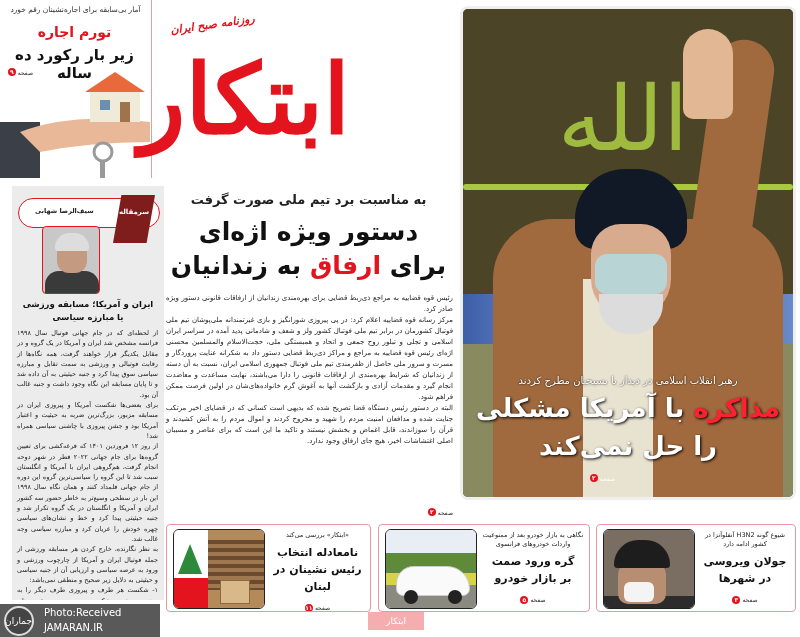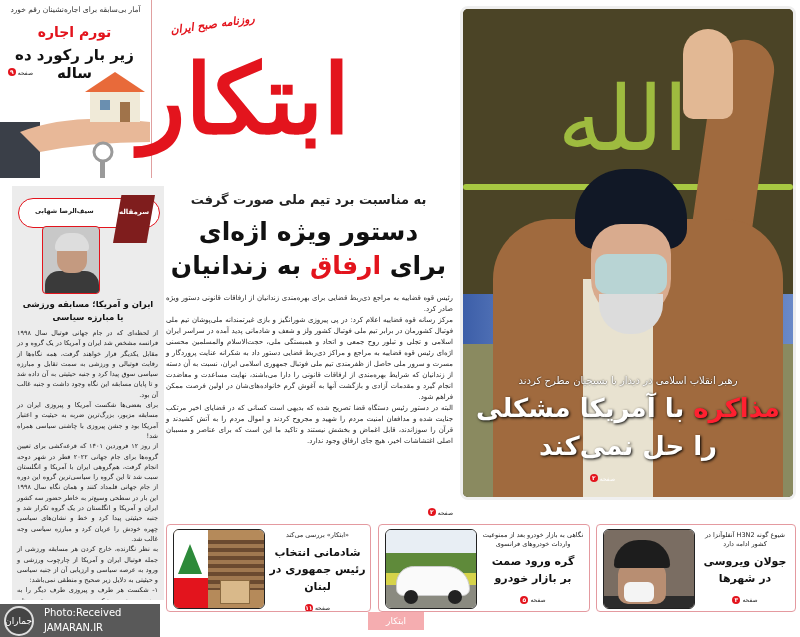--- a/index.html
+++ b/index.html
@@ -234,22 +234,22 @@
   <div class="bp-img">
     <div class="leb-bg"></div>
     <div class="leb-seats"></div>
     <div class="leb-box"></div>
     <div class="leb-flag"></div>
     <div class="leb-cedar"></div>
   </div>
   <div class="bp-text">
     <div class="kick">«ابتکار» بررسی می‌کند</div>
     <div class="title">
-      <div>شادمانی انتخاب</div>
-      <div>رئیس جمهوری در لبنان</div>
+      <div>نامعادله انتخاب</div>
+      <div>رئیس نشینان در لبنان</div>
     </div>
     <div class="page-ref">
       <span>صفحه</span>
       <span class="dot">۱۱</span>
     </div>
   </div>
 </div>
 
 <div class="abs small-logo">ابتکار</div>
 

